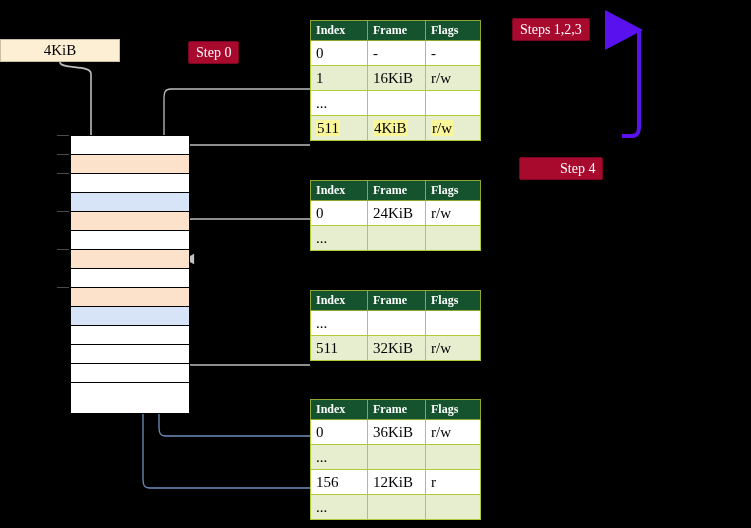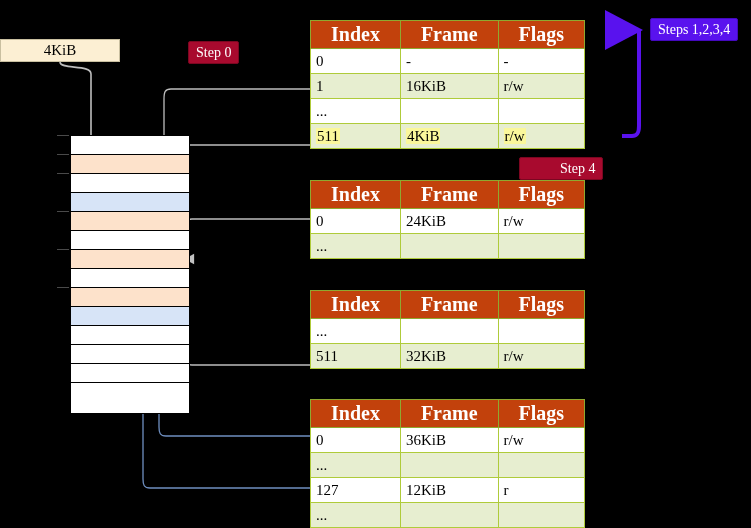--- a/index.html
+++ b/index.html
@@ -87,26 +87,26 @@
   }
 
   
   .ptable {
     border-collapse: collapse;
     border-spacing: 0;
     background: #FFFFFF;
     table-layout: fixed;
   }
   .ptable th {
-    background: #c2410c;
+    background: #14532d;
     color: #FFFFFF;
     font-weight: bold;
-    font-size: 20px;
+    font-size: 12px;
     text-align: left;
-    padding: 2px 20px;
+    padding: 2px 5px;
     border: 1px solid #8FA830;
     height: 20px;
     box-sizing: border-box;
   }
   .ptable td {
     color: #000000;
     font-size: 15px;
     text-align: left;
     padding: 2px 5px;
     border: 1px solid #AFCB3A;
@@ -198,21 +198,21 @@
     <g>
       <path d="M622,136 L632,136 C638,136 639,132 639,126 L639,30" fill="none" stroke="#5912EE" stroke-width="4" marker-end="url(#ah-purple)"></path>
     </g>
   </svg>
 
   <div class="abs size-box">
     <span>4KiB</span>
   </div>
 
   <div class="abs badge badge-red" id="badge-step0">Step 0</div>
-  <div class="abs badge badge-blue" id="badge-steps1234">Steps 1,2,3,4</div>
+  <div class="abs badge badge-red" id="badge-steps123">Steps 1,2,3</div>
   <div class="abs badge badge-red" id="badge-step4">Step 4</div>
 
   <div class="abs" id="mem-block">
       <div class="mem-row mem-white" style="top: 0px;"></div>
       <div class="mem-row mem-orange" style="top: 19px;"></div>
       <div class="mem-row mem-white" style="top: 38px;"></div>
       <div class="mem-row mem-blue" style="top: 57px;"></div>
       <div class="mem-row mem-orange" style="top: 76px;"></div>
       <div class="mem-row mem-white" style="top: 95px;"></div>
       <div class="mem-row mem-orange" style="top: 114px;"></div>
@@ -342,21 +342,21 @@
           <td>0</td>
           <td>36KiB</td>
           <td>r/w</td>
         </tr>
         <tr class="alt">
           <td>...</td>
           <td></td>
           <td></td>
         </tr>
         <tr class="plain">
-          <td>127</td>
+          <td>156</td>
           <td>12KiB</td>
           <td>r</td>
         </tr>
         <tr class="alt">
           <td>...</td>
           <td></td>
           <td></td>
         </tr>
       </tbody>
   </table>

